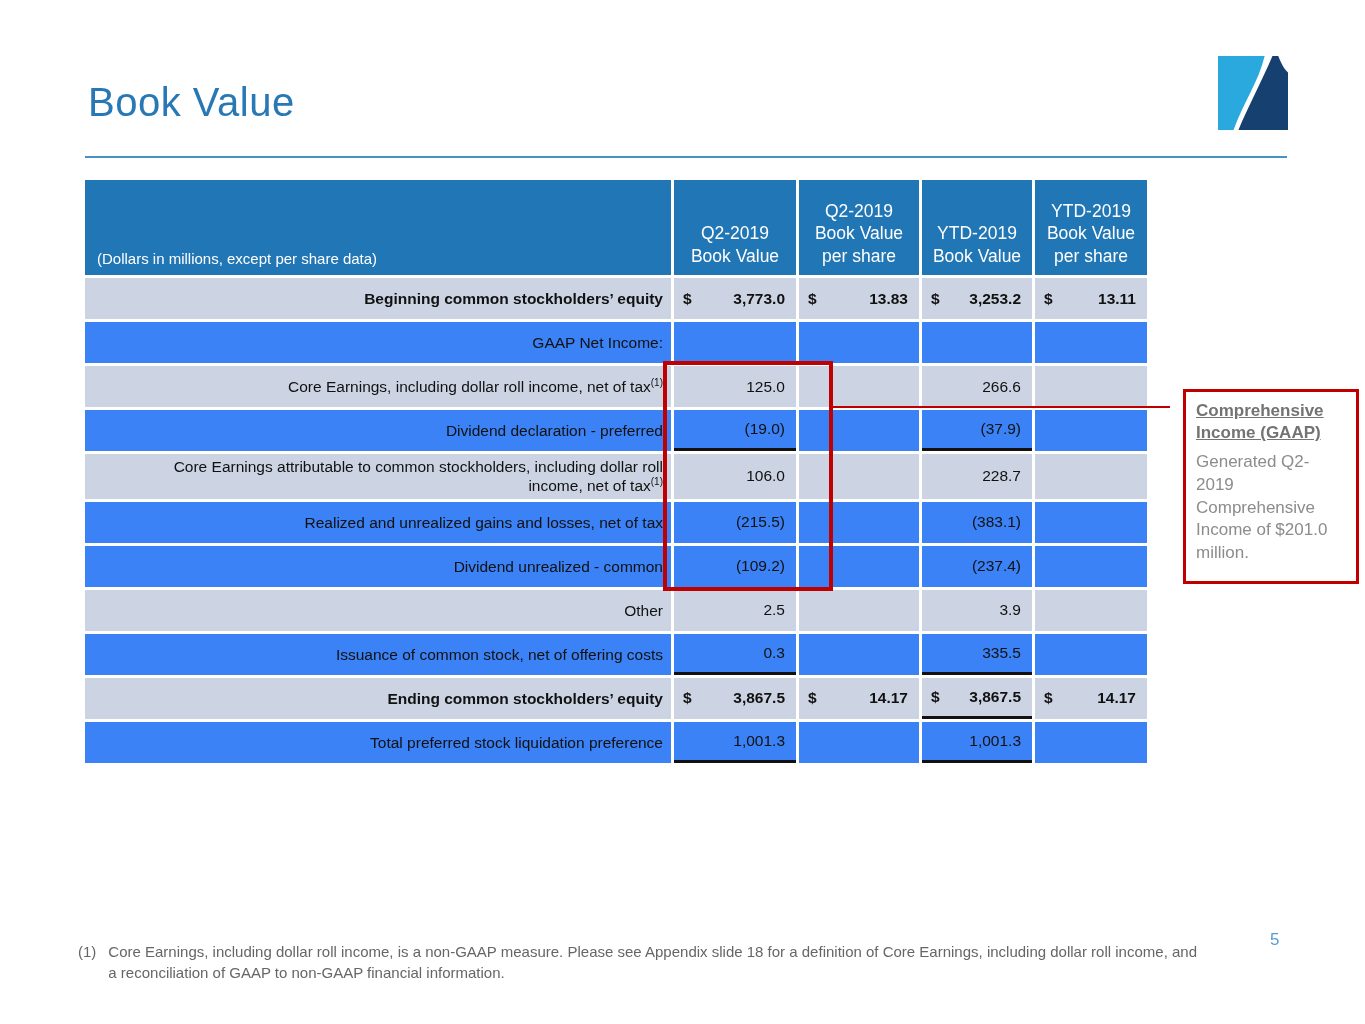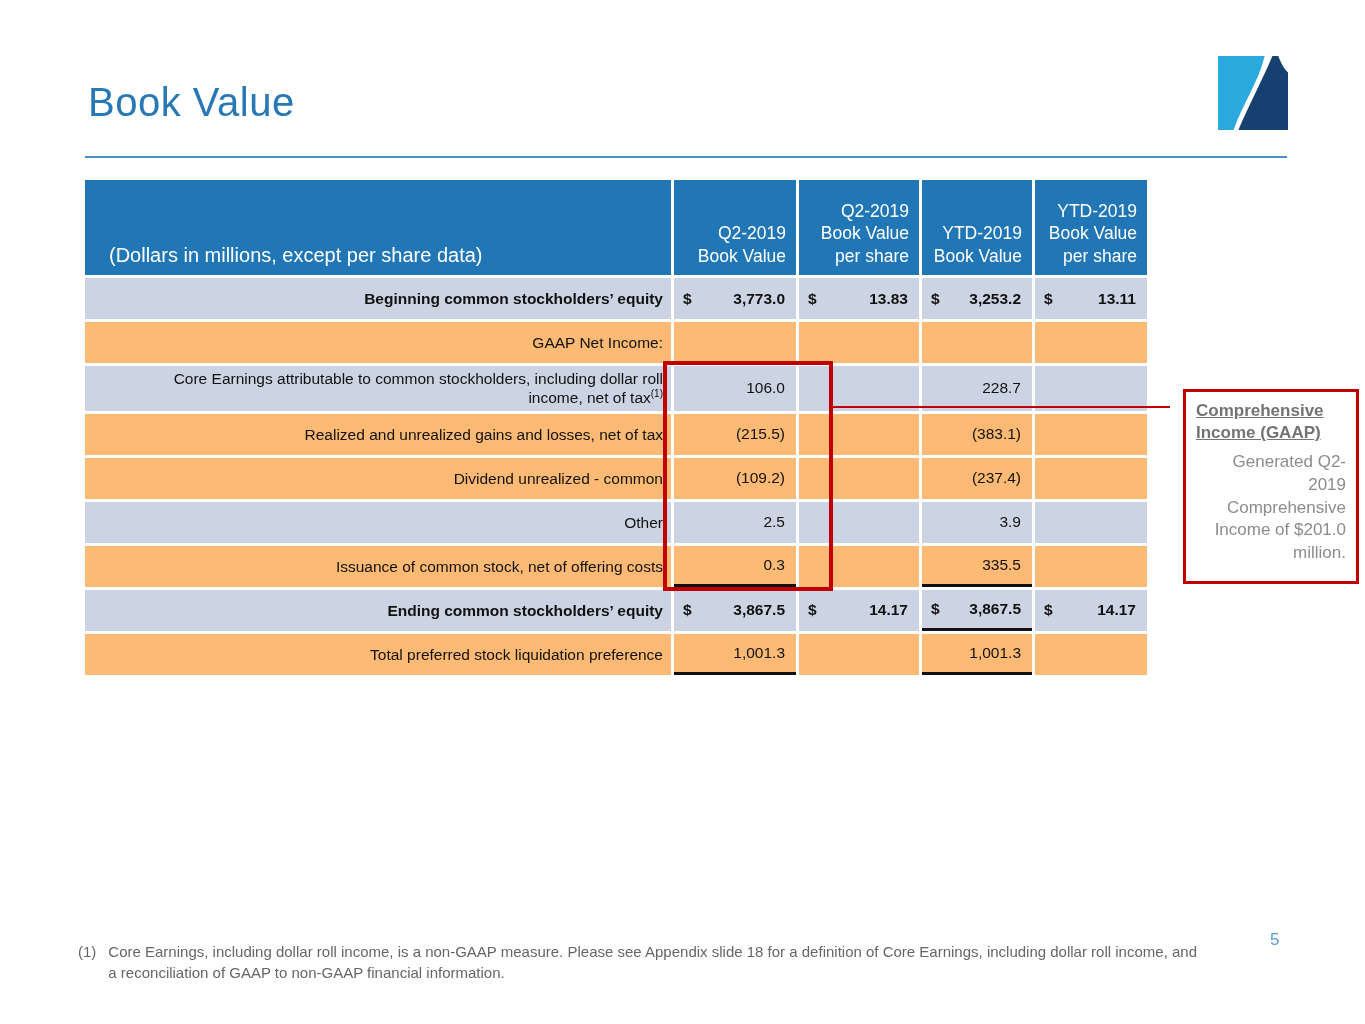--- a/index.html
+++ b/index.html
@@ -26,26 +26,26 @@
   table.bv {
     position:absolute; left:82px; top:177px;
     border-collapse:separate; border-spacing:3px;
     table-layout:fixed;
   }
   table.bv th, table.bv td { box-sizing:border-box; }
   thead th {
     background:#2176b5; color:#ffffff; vertical-align:bottom;
     font-weight:normal; padding:6px 10px 8px 10px; height:95px;
   }
-  th.note-h { text-align:left; font-size:20px; padding-left:24px; }
-  th.col-h  { text-align:right; font-size:17.5px; line-height:1.28; white-space:pre-line; }
+  th.note-h { text-align:left; font-size:15px; padding-left:12px; }
+  th.col-h  { font-size:17.5px; line-height:1.28; white-space:pre-line; }
 
   tbody td { height:41px; font-size:15.5px; color:#111111; vertical-align:middle; }
   tr.dark  td { background:#ccd4e3; }
-  tr.light td { background:#fdba74; }
+  tr.light td { background:#3b82f6; }
   tr.bold  td { font-weight:bold; }
   td.lbl { text-align:right; padding:3px 8px; line-height:1.25; }
   td.lbl.ind { padding-left:40px; }
   td.lbl sup { font-size:10px; }
   td.val .cw { display:flex; align-items:center; padding:0 10px 0 8px; }
   td.val .cur { margin-right:auto; }
   td.val .num { margin-left:auto;text-align:right; }
   td.u-bottom { border-bottom:3px solid #111111; }
   td.u-double { border-bottom:6px double #111111; }
 
@@ -59,21 +59,21 @@
     background:#c00000;
   }
   .callout {
     position:absolute; left:1170px; top:389px; width:150px;
     border:3px solid #c00000; background:#ffffff; padding:8px 10px 16px 10px;margin-left:13px;
   }
   .callout-title {
     font-size:17px; font-weight:bold; color:#737373;
     text-decoration:underline; line-height:1.3; margin-bottom:7px;
   }
-  .callout-body { font-size:17px; color:#8c8c8c; line-height:1.34;text-align:right; }
+  .callout-body { font-size:17px; color:#8c8c8c; line-height:1.34; }
 
   
   .footnote {
     position:absolute; left:78px; top:941px; width:1145px;
     display:flex; gap:12px; font-size:15px; color:#666666; line-height:1.4;
   }
   .footnote .fn-text { width:1100px; }
   .page-num {
     position:absolute; left:1270px; top:930px; font-size:17px; color:#5b9bd5;
   }
@@ -152,20 +152,58 @@
             <div class="cw"></div>
           </td>
           <td class="val">
             <div class="cw"></div>
           </td>
           <td class="val">
             <div class="cw"></div>
           </td>
         </tr>
         <tr class="dark">
+          <td class="lbl ind"><span>Core Earnings, including dollar roll income, net of tax</span><sup>(1)</sup></td>
+          <td class="val">
+            <div class="cw">
+              <span class="num">125.0</span>
+            </div>
+          </td>
+          <td class="val">
+            <div class="cw"></div>
+          </td>
+          <td class="val">
+            <div class="cw">
+              <span class="num">266.6</span>
+            </div>
+          </td>
+          <td class="val">
+            <div class="cw"></div>
+          </td>
+        </tr>
+        <tr class="light">
+          <td class="lbl ind"><span>Dividend declaration - preferred</span></td>
+          <td class="val u-bottom">
+            <div class="cw">
+              <span class="num">(19.0)</span>
+            </div>
+          </td>
+          <td class="val">
+            <div class="cw"></div>
+          </td>
+          <td class="val u-bottom">
+            <div class="cw">
+              <span class="num">(37.9)</span>
+            </div>
+          </td>
+          <td class="val">
+            <div class="cw"></div>
+          </td>
+        </tr>
+        <tr class="dark">
           <td class="lbl ind"><span>Core Earnings attributable to common stockholders, including dollar roll income, net of tax</span><sup>(1)</sup></td>
           <td class="val">
             <div class="cw">
               <span class="num">106.0</span>
             </div>
           </td>
           <td class="val">
             <div class="cw"></div>
           </td>
           <td class="val">

